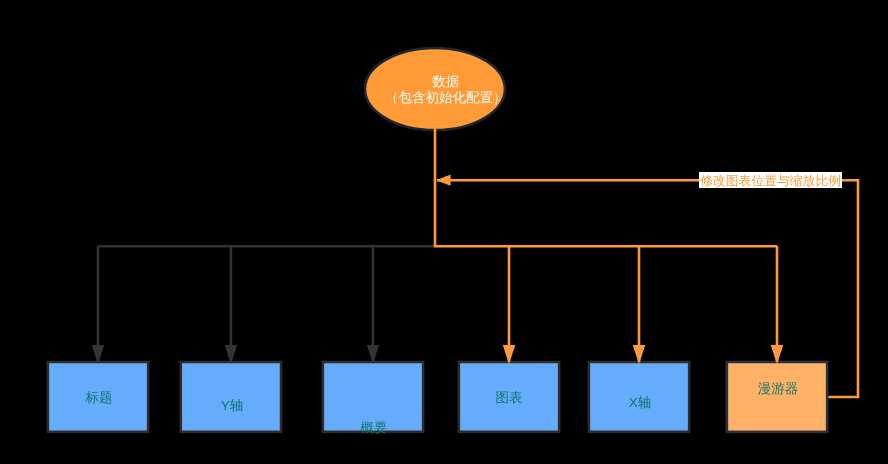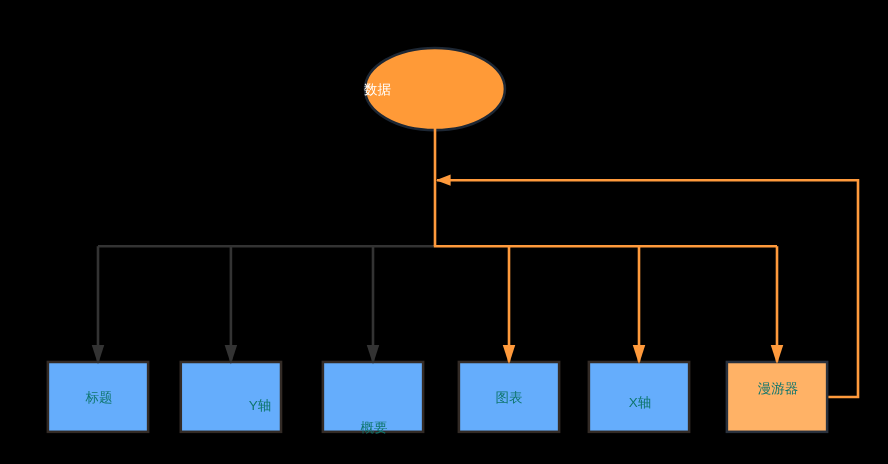--- a/index.html
+++ b/index.html
@@ -6,21 +6,21 @@
   html,body{margin:0;padding:0;background:#000;}
   body{width:888px;height:464px;overflow:hidden;
        font-family:"Liberation Sans","DejaVu Sans",sans-serif;}
   #stage{position:relative;width:888px;height:464px;background:#000;}
   #wire{position:absolute;left:0;top:0;width:888px;height:464px;}
   .node{position:absolute;box-sizing:border-box;display:flex;align-items:center;
         justify-content:center;color:#0f766e;font-size:13.5px;line-height:1;
         will-change:transform;}
   .node > span{position:relative;top:1px;left:0.5px;}
   .root{position:absolute;box-sizing:border-box;display:flex;flex-direction:column;
-        align-items:flex-start;justify-content:center;color:#fff;font-size:13.5px;
+        align-items:flex-end;justify-content:center;color:#fff;font-size:13.5px;
         line-height:16px;will-change:transform;}
   .root .root-text{text-align:center;position:relative;top:1.5px;}
   .edge-label{position:absolute;background:#fff;color:#ff9a3c;font-size:12.8px;
         line-height:17px;white-space:nowrap;text-align:center;overflow:hidden;
         will-change:transform;}
 </style>
 </head>
 <body>
 
 <div id="stage">
@@ -61,35 +61,37 @@
       <path d="M502.75 345.0 L515.25 345.0 L509.00 364.3 Z"></path>
       <path d="M632.75 345.0 L645.25 345.0 L639.00 364.3 Z"></path>
       <path d="M770.75 345.0 L783.25 345.0 L777.00 364.3 Z"></path>
       <path d="M450.6 174.6 L450.6 185.8 L435.9 180.2 Z"></path>
     </g>
   </svg>
 
   <div class="root" style="left:363.7px;top:46.8px;width:142.5px;height:83.5px;">
     <div class="root-text">
       <div>数据</div>
+      <div>（包含初始化配置）</div>
     </div>
   </div>
 
   <div class="node blue" style="left:46.6px;top:360.7px;width:102.8px;height:72.4px;">
     <span>标题</span>
   </div>
-  <div class="node blue" style="left:179.5px;top:360.7px;width:102.8px;height:88px;margin-left:28px;">
+  <div class="node blue" style="left:179.5px;top:360.7px;width:102.8px;height:88px;">
     <span>Y轴</span>
   </div>
   <div class="node blue" style="left:321.6px;top:360.7px;width:102.8px;height:72.4px;align-items:flex-end;">
     <span>概要</span>
   </div>
   <div class="node blue" style="left:457.6px;top:360.7px;width:101px;height:72.4px;">
     <span>图表</span>
   </div>
   <div class="node blue" style="left:587.6px;top:360.7px;width:102.8px;height:82px;text-align:center;">
     <span>X轴</span>
   </div>
   <div class="node orange" style="left:725.6px;top:360.7px;width:102.8px;height:54px;">
     <span>漫游器</span>
   </div>
 
+  <div class="edge-label" style="left:699.1px;top:172.1px;width:143.2px;height:15.7px;">修改图表位置与缩放比例</div>
 </div>
 
 </body></html>

